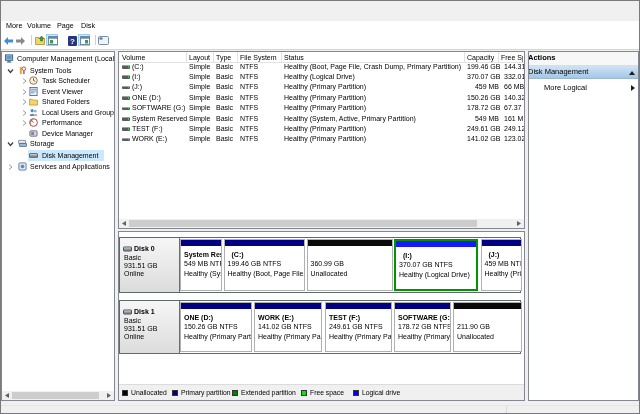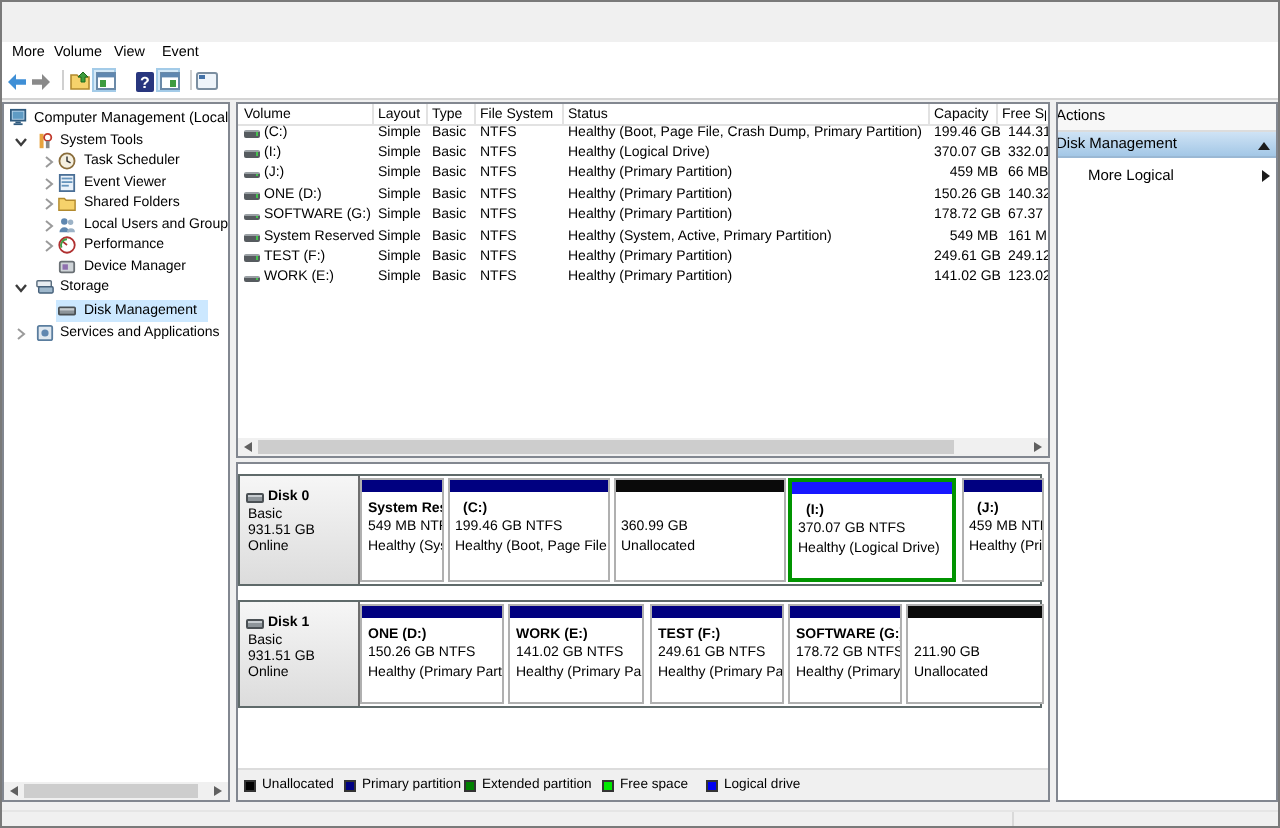--- a/index.html
+++ b/index.html
@@ -43,22 +43,22 @@
 .legtx { position:absolute; top:-1px; white-space:nowrap; font-size:6.8px; }
 </style>
 </head>
 <body>
 <div id="win">
 
 
   <div id="menubar">
     <div class="menuitem" style="left:5px">More</div>
     <div class="menuitem" style="left:26px">Volume</div>
-    <div class="menuitem" style="left:56px">View</div>
-    <div class="menuitem" style="left:80px">Event</div>
+    <div class="menuitem" style="left:56px">Page</div>
+    <div class="menuitem" style="left:80px">Disk</div>
   </div>
 
   <div id="toolbar">
     <svg class="abs" style="left:3px;top:4px" width="9" height="8" viewBox="0 0 9 8">
       <path d="M4 0 L0 4 L4 8 L4 5.4 L9 5.4 L9 2.6 L4 2.6 Z" fill="#3f8fd6"></path>
     </svg>
     <svg class="abs" style="left:15px;top:4px" width="9" height="8" viewBox="0 0 9 8">
       <path d="M5 0 L9 4 L5 8 L5 5.4 L0 5.4 L0 2.6 L5 2.6 Z" fill="#8a8a8a"></path>
     </svg>
     <div class="tsep" style="left:30px"></div>
@@ -427,21 +427,21 @@
           <span class="legsq" style="left:182px;background:#00e800"></span>
           <span class="legtx" style="left:191px">Free space</span>
           <span class="legsq" style="left:234px;background:#0000f0"></span>
           <span class="legtx" style="left:243px">Logical drive</span>
         </div>
       </div>
   </div>
 
   <div class="pane" style="left:527px;top:50px;width:111px;height:350px;overflow:hidden">
     <div style="position:absolute;left:0;top:0;width:109px;height:13px;background:#f7f7f7"></div>
-    <div style="position:absolute;left:-1px;top:1px;font-weight:normal;font-size:7.5px">Actions</div>
+    <div style="position:absolute;left:-1px;top:1px;font-weight:bold;font-size:7.5px">Actions</div>
     <div style="position:absolute;left:0;top:13px;width:109px;height:1px;background:#dcdcdc"></div>
     <div style="position:absolute;left:0;top:14px;width:109px;height:13px;background:linear-gradient(#cfe3f5,#a3c7e6);border-bottom:1px solid #9ab8d4">
       <div style="position:absolute;left:-1px;top:1px;font-size:7.5px">Disk Management</div>
       <svg class="abs" style="left:100px;top:5px" width="6" height="4">
           <path d="M3 0 L6 4 L0 4 Z" fill="#1c1c1c"></path>
         </svg>
     </div>
     <div style="position:absolute;left:15px;top:31px;font-size:7.5px">More Logical</div>
     <svg class="abs" style="left:102px;top:33px" width="4" height="6">
         <path d="M0 0 L4 3 L0 6 Z" fill="#1c1c1c"></path>

